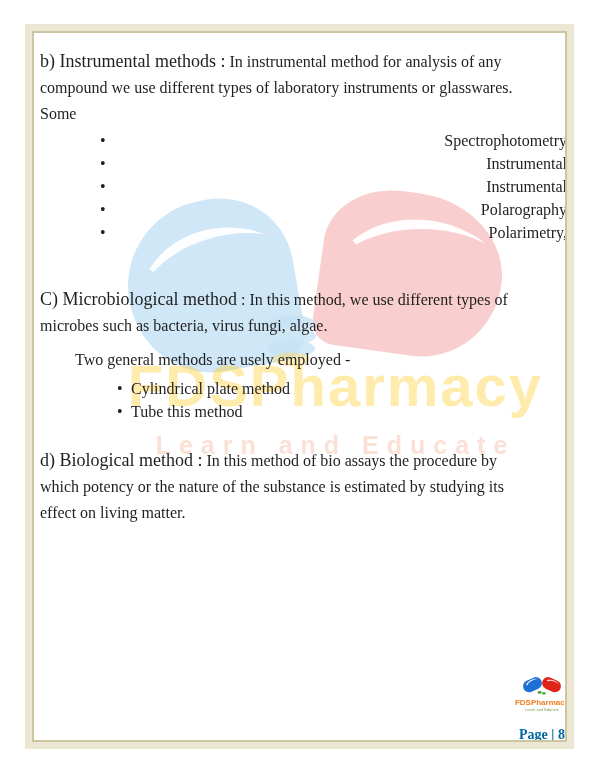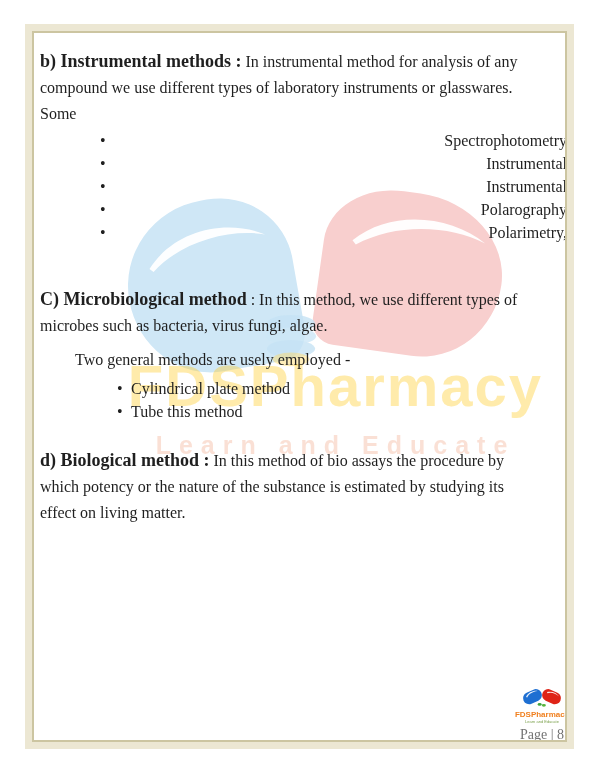--- a/index.html
+++ b/index.html
@@ -53,21 +53,21 @@
     color:rgba(242,166,134,0.35);
     white-space:nowrap;
   }
   
   .content {
     position:absolute; left:40px; top:48px; width:527px;
     z-index:2;
     font-size:16px; line-height:26px;
   }
   .para { margin:0; }
-  .para .h { font-weight:bold; font-size:18px; }
+  .para .h { font-weight:normal; font-size:18px; }
   .pre { white-space:pre-line; }
   ul { list-style:none; margin:0; padding:0; }
   .list-1 { margin:2px 0 0 60px;text-align:right; }
   .list-2 { margin:4px 0 0 77px; }
   li { line-height:23px; position:relative; padding-left:14px; }
   li::before { content:"\2022"; position:absolute; left:0; top:0; }
   .para-c { margin-top:42px; }
   .note { margin-top:8px; margin-left:35px; }
   .para-d { margin-top:24px; }
   
@@ -80,24 +80,24 @@
     font-family:"Liberation Sans", sans-serif;
     font-weight:bold; font-size:8px; line-height:9px;
     color:#f07f1e; white-space:nowrap;
   }
   .f-tagline {
     font-family:"Liberation Sans", sans-serif;
     font-size:4px; line-height:5px;
     color:#7aa04a; white-space:nowrap;
   }
   .f-page {
-    margin-top:2px;
+    margin-top:14px;
     font-family:"Liberation Serif", serif;
-    font-weight:normal; font-size:14px; line-height:17px;
-    color:#737373; white-space:nowrap;
+    font-weight:bold; font-size:14px; line-height:17px;
+    color:#0369a1; white-space:nowrap;
   }
 </style>
 </head>
 <body>
 
 <div class="watermark">
   <div class="cap cap-blue">
     <svg viewBox="0 0 160 60">
       <path d="M14 46 C 48 8, 108 4, 150 30 C 110 16, 54 22, 18 50 Z" fill="#ffffff" opacity="0.95"></path>
     </svg>

